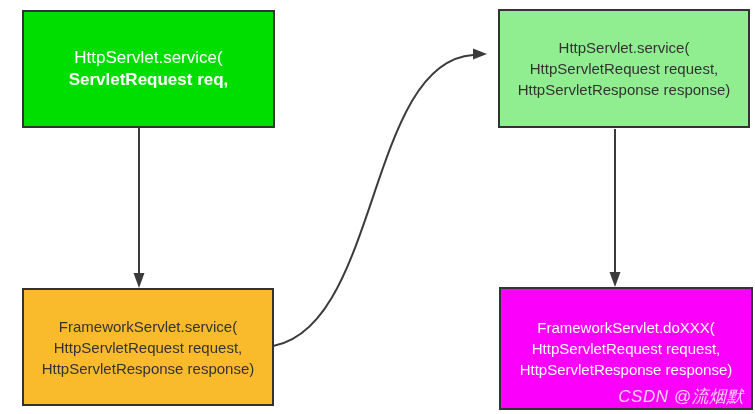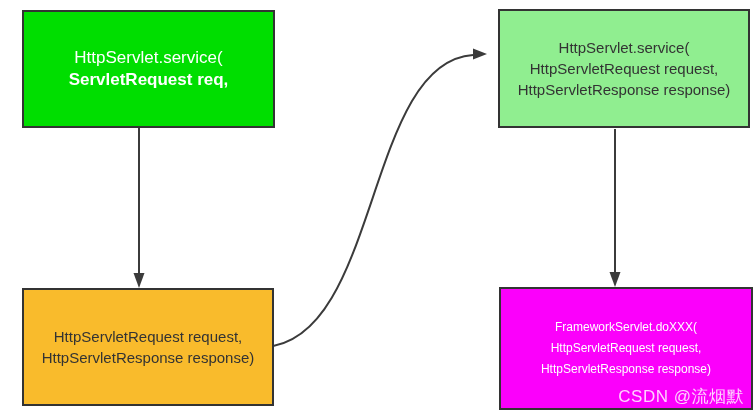--- a/index.html
+++ b/index.html
@@ -29,29 +29,30 @@
     display: flex;
     flex-direction: column;
     align-items: center;
     justify-content: center;
     text-align: right;
     margin-left: 9px;
   }
   .n1 { left: 13px;  top: 10px;  width: 253px; height: 118px; font-size: 17px; line-height: 22px; }
   .n2 { left: 489px; top: 9px;   width: 252px; height: 119px; font-size: 15px; line-height: 21px; }
   .n3 { left: 13px;  top: 288px; width: 252px; height: 118px; font-size: 15px; line-height: 21px; }
-  .n4 { left: 490px; top: 287px; width: 254px; height: 123px; font-size: 12px; line-height: 21px; }
+  .n4 { left: 490px; top: 287px; width: 254px; height: 123px; font-size: 15px; line-height: 21px; }
   .watermark {
     position: absolute;
     right: 11px;
     bottom: 6px;
     font-size: 17px;
     color: rgba(255, 255, 255, 0.82);
     letter-spacing: 0.5px;
     pointer-events: none;
+    font-style: italic;
   }
 </style>
 </head>
 <body>
 
 <div class="canvas">
 
   <svg class="connectors" viewBox="0 0 755 414">
 
     <path d="M139,128 L139,274" fill="none" stroke-width="2" stroke="#3B3B3B"></path>
@@ -69,20 +70,21 @@
     <div style="color: rgb(255, 255, 255); font-weight: bold;">ServletRequest req,</div>
   </div>
 
   <div class="node n2" style="background-color: rgb(144, 238, 144);">
     <div style="color: rgb(51, 51, 51);">HttpServlet.service(</div>
     <div style="color: rgb(51, 51, 51);">HttpServletRequest request,</div>
     <div style="color: rgb(51, 51, 51);">HttpServletResponse response)</div>
   </div>
 
   <div class="node n3" style="background-color: rgb(249, 187, 44);">
+    <div style="color: rgb(51, 51, 51);">FrameworkServlet.service(</div>
     <div style="color: rgb(51, 51, 51);">HttpServletRequest request,</div>
     <div style="color: rgb(51, 51, 51);">HttpServletResponse response)</div>
   </div>
 
   <div class="node n4" style="background-color: rgb(251, 0, 251);">
     <div style="color: rgb(255, 255, 255);">FrameworkServlet.doXXX(</div>
     <div style="color: rgb(255, 255, 255);">HttpServletRequest request,</div>
     <div style="color: rgb(255, 255, 255);">HttpServletResponse response)</div>
   </div>
 

